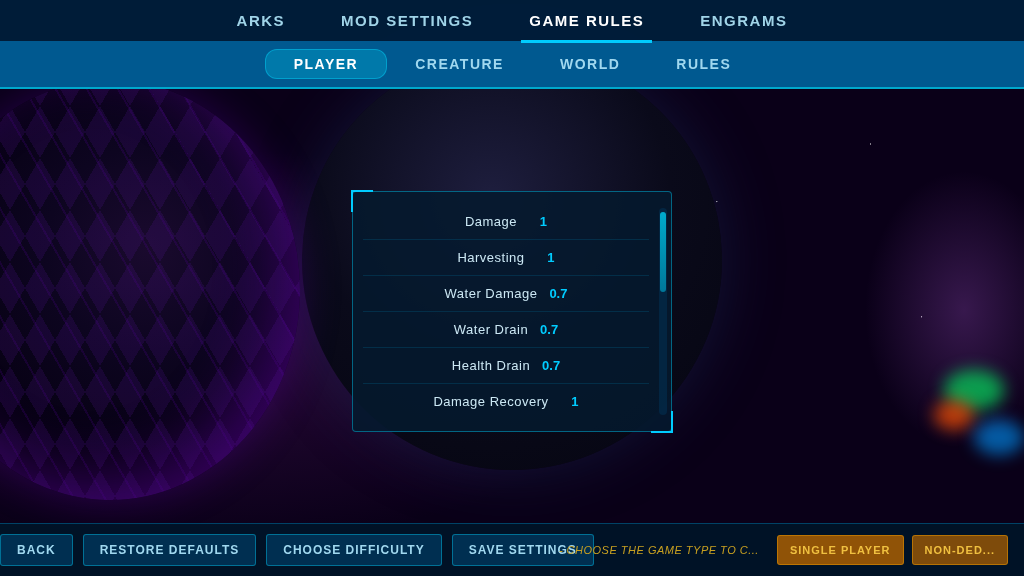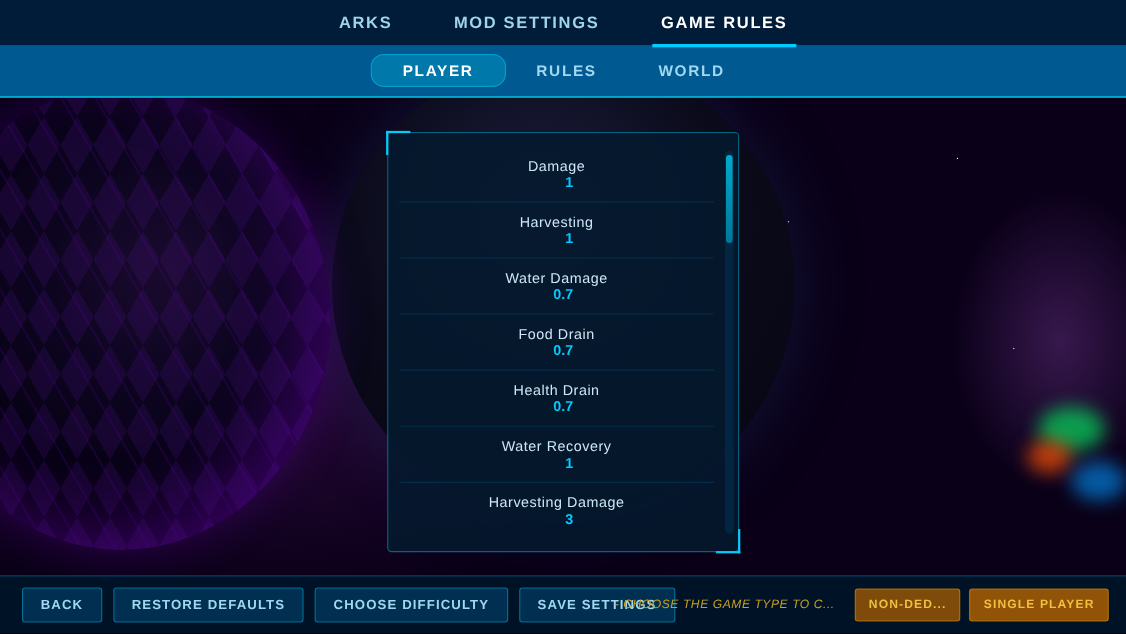--- a/index.html
+++ b/index.html
@@ -269,21 +269,20 @@
       flex: 1;
       padding: 0 10px;
     }
 
     .setting-row {
       display: flex;
       justify-content: center;
       align-items: center;
       padding: 10px 14px;
       border-bottom: 1px solid rgba(0, 100, 140, 0.3);
-      flex-direction: column;
     }
 
     .setting-row:last-child {
       border-bottom: none;
     }
 
     .setting-label {
       color: #cce8f4;
       font-size: 13px;
       letter-spacing: 0.5px;
@@ -313,21 +312,21 @@
       border-radius: 3px;
       position: absolute;
       top: 4px;
       left: 1px;
     }
 
     
     .bottom-bar {
       background: rgba(0, 20, 40, 0.92);
       border-top: 1px solid rgba(0, 140, 200, 0.4);
-      padding: 10px 20px;
+      padding: 10px 0;
       display: flex;
       gap: 10px;
       position: relative;
     }
 
     .bottom-btn {
       background: rgba(0, 60, 100, 0.7);
       border: 1px solid rgba(0, 180, 220, 0.5);
       border-radius: 3px;
       color: #a0d8ef;
@@ -403,25 +402,27 @@
   <div class="glow-blob blue"></div>
 </div>
 
 <div class="app">
 
   <div class="top-nav">
     <div class="main-tabs">
       <div class="main-tab">ARKS</div>
       <div class="main-tab">MOD SETTINGS</div>
       <div class="main-tab active">GAME RULES</div>
+      <div class="main-tab">ENGRAMS</div>
     </div>
     <div class="sub-tabs">
       <div class="sub-tab active">PLAYER</div>
+      <div class="sub-tab">CREATURE</div>
+      <div class="sub-tab">WORLD</div>
       <div class="sub-tab">RULES</div>
-      <div class="sub-tab">WORLD</div>
     </div>
   </div>
 
   <div class="content">
     <div class="settings-panel">
       <div class="settings-inner">
         <div class="settings-scroll">
           <div class="settings-list">
 
           <div class="setting-row">
@@ -430,50 +431,46 @@
     </div>
               <div class="setting-row">
       <span class="setting-label">Harvesting</span>
       <span class="setting-value">1</span>
     </div>
               <div class="setting-row">
       <span class="setting-label">Water Damage</span>
       <span class="setting-value">0.7</span>
     </div>
               <div class="setting-row">
-      <span class="setting-label">Food Drain</span>
+      <span class="setting-label">Water Drain</span>
       <span class="setting-value">0.7</span>
     </div>
               <div class="setting-row">
       <span class="setting-label">Health Drain</span>
       <span class="setting-value">0.7</span>
     </div>
               <div class="setting-row">
-      <span class="setting-label">Water Recovery</span>
+      <span class="setting-label">Damage Recovery</span>
       <span class="setting-value">1</span>
-    </div>
-              <div class="setting-row">
-      <span class="setting-label">Harvesting Damage</span>
-      <span class="setting-value">3</span>
     </div>
             </div>
           <div class="scrollbar-track">
             <div class="scrollbar-thumb"></div>
           </div>
         </div>
       </div>
     </div>
   </div>
 
   <div class="bottom-bar">
     <button class="bottom-btn">BACK</button>
     <button class="bottom-btn">RESTORE DEFAULTS</button>
     <button class="bottom-btn">CHOOSE DIFFICULTY</button>
     <button class="bottom-btn">SAVE SETTINGS</button>
 
     <div class="bottom-right">
       <span class="hint-text">- CHOOSE THE GAME TYPE TO C...</span>
+      <button class="server-btn single">SINGLE PLAYER</button>
       <button class="server-btn">NON-DED...</button>
-      <button class="server-btn single">SINGLE PLAYER</button>
     </div>
   </div>
 
 </div>
 
 </body></html>

